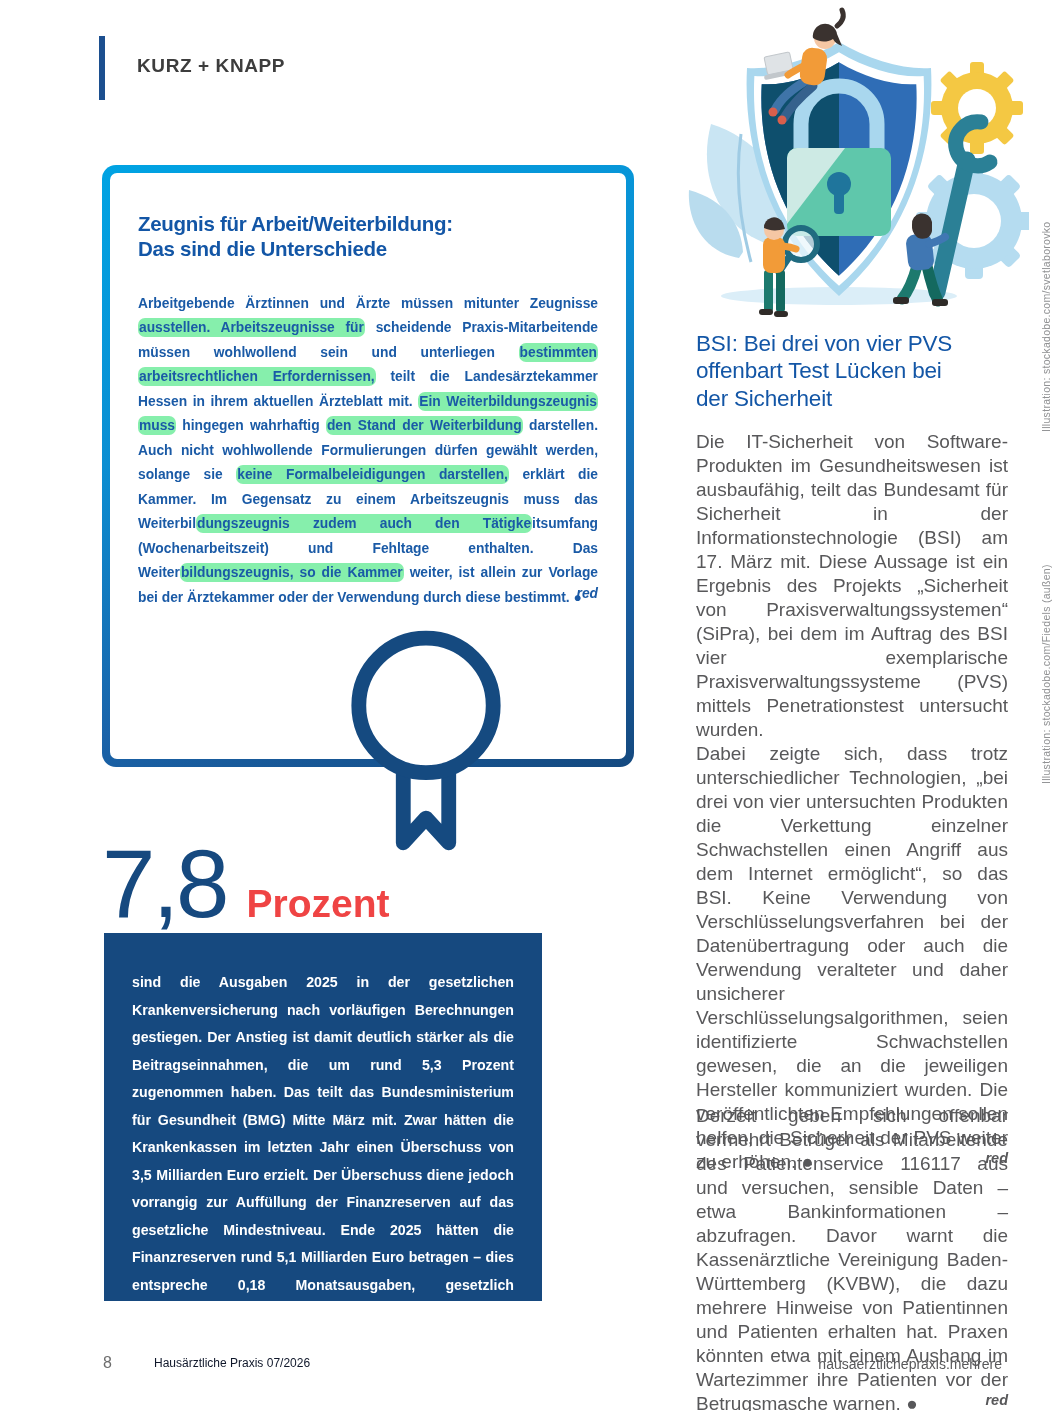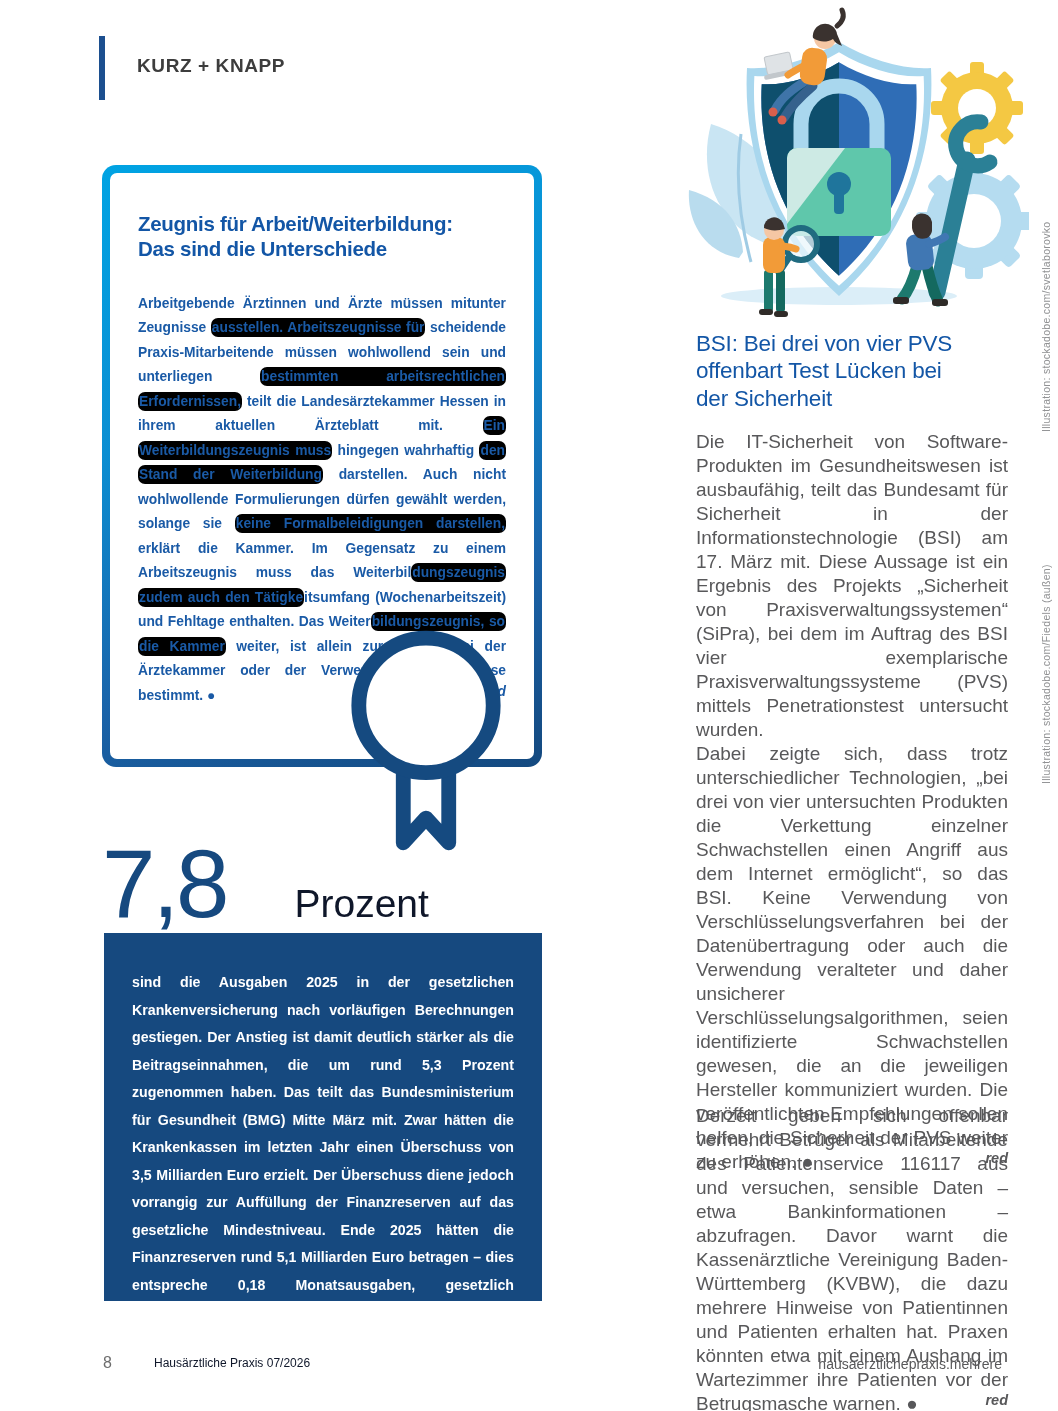--- a/index.html
+++ b/index.html
@@ -4,36 +4,36 @@
 <style>
   html,body{margin:0;padding:0;background:#ffffff;}
   #page{position:relative;width:1058px;height:1411px;background:#fff;overflow:hidden;
         font-family:"Liberation Sans","DejaVu Sans",sans-serif;margin-left:24px;-webkit-font-smoothing:antialiased;}
 
   
   .kicker-bar{position:absolute;left:75px;top:36px;width:6px;height:64px;background:#1c4f8f;}
   .kicker{position:absolute;left:113px;top:55px;font-size:19px;font-weight:bold;color:#3d3d3d;letter-spacing:.6px;}
 
   
-  .card{position:absolute;left:78px;top:165px;width:440px;height:602px;border-radius:14px;
+  .card{position:absolute;left:78px;top:165px;width:532px;height:602px;border-radius:14px;
         background:linear-gradient(160deg,#00a3e3 0%,#0b8ed2 38%,#1a63a9 72%,#14497f 100%);}
   .card-inner{position:absolute;left:8px;top:8px;right:8px;bottom:8px;background:#fff;border-radius:7px;
               padding:30px 28px 0 28px;box-sizing:border-box;}
   .card-title{margin:8px 0 30px 0;font-size:20.5px;line-height:1.24;font-weight:bold;color:#1356a6;letter-spacing:-.3px;}
   .card-body{margin:0;font-size:13.8px;line-height:24.5px;font-weight:bold;color:#1a5aa6;text-align:justify;}
-  .hl{background:#000000;border-radius:7px;padding:2px 1px;box-decoration-break:clone;-webkit-box-decoration-break:clone;}
+  .hl{background:#86efac;border-radius:7px;padding:2px 1px;box-decoration-break:clone;-webkit-box-decoration-break:clone;}
   .sig{font-style:italic;font-weight:bold;}
   .sig-row{text-align:right;}
   .card-sig{margin-top:-24.5px;color:#1a5aa6;font-size:13.8px;}
   .rosette{position:absolute;left:240px;top:455px;width:168px;height:238px;z-index:3;}
 
   
-  .stat-head{position:absolute;left:78px;top:836px;display:flex;align-items:baseline;color:#16497f;z-index:2;gap:48px;}
+  .stat-head{position:absolute;left:78px;top:836px;display:flex;align-items:baseline;color:#16497f;z-index:2;}
   .stat-value{font-size:96px;font-weight:200;letter-spacing:-3px;line-height:1;}
-  .stat-unit{font-size:39px;font-weight:normal;margin-left:20px;color:#0f172a;}
+  .stat-unit{font-size:39px;font-weight:bold;margin-left:20px;color:#ef4444;}
   .stat-box{position:absolute;left:80px;top:933px;width:438px;height:368px;background:#16497f;box-sizing:border-box;
             padding:36px 28px 0 28px;color:#fff;}
   .stat-body{margin:0;font-size:14.2px;line-height:27.5px;font-weight:bold;text-align:justify;}
   .stat-sig{margin-top:-27.5px;font-size:14.2px;color:#fff;}
 
   
   .illustration{position:absolute;left:655px;top:6px;width:350px;height:312px;margin:0;}
   .rtitle{position:absolute;left:672px;width:322px;margin:0;font-size:22.5px;line-height:1.22;font-weight:normal;color:#1356a6;letter-spacing:-.2px;}
   .rtitle-bsi{top:330px;}
   .rtitle-116{top:982px;}

